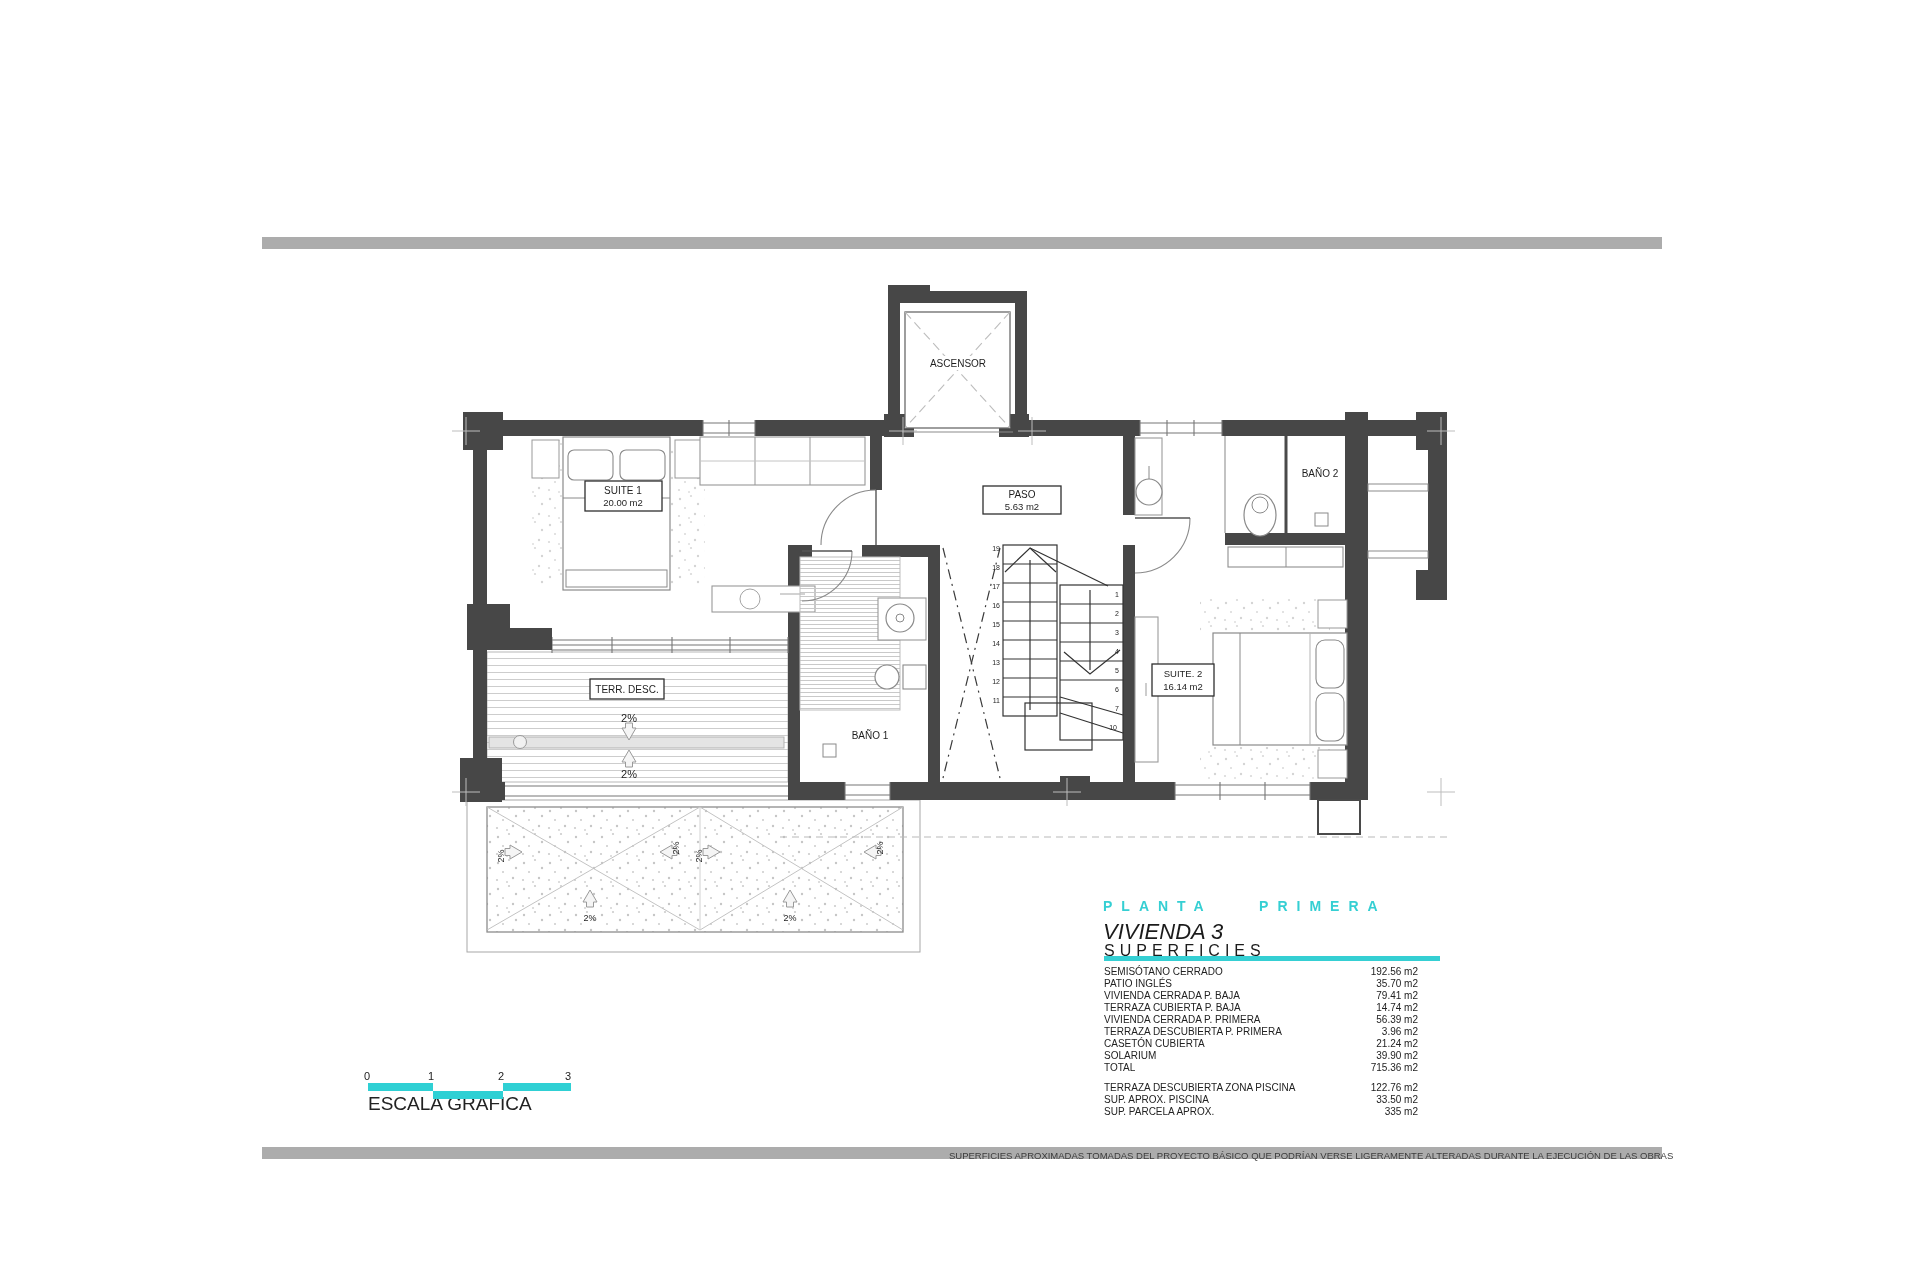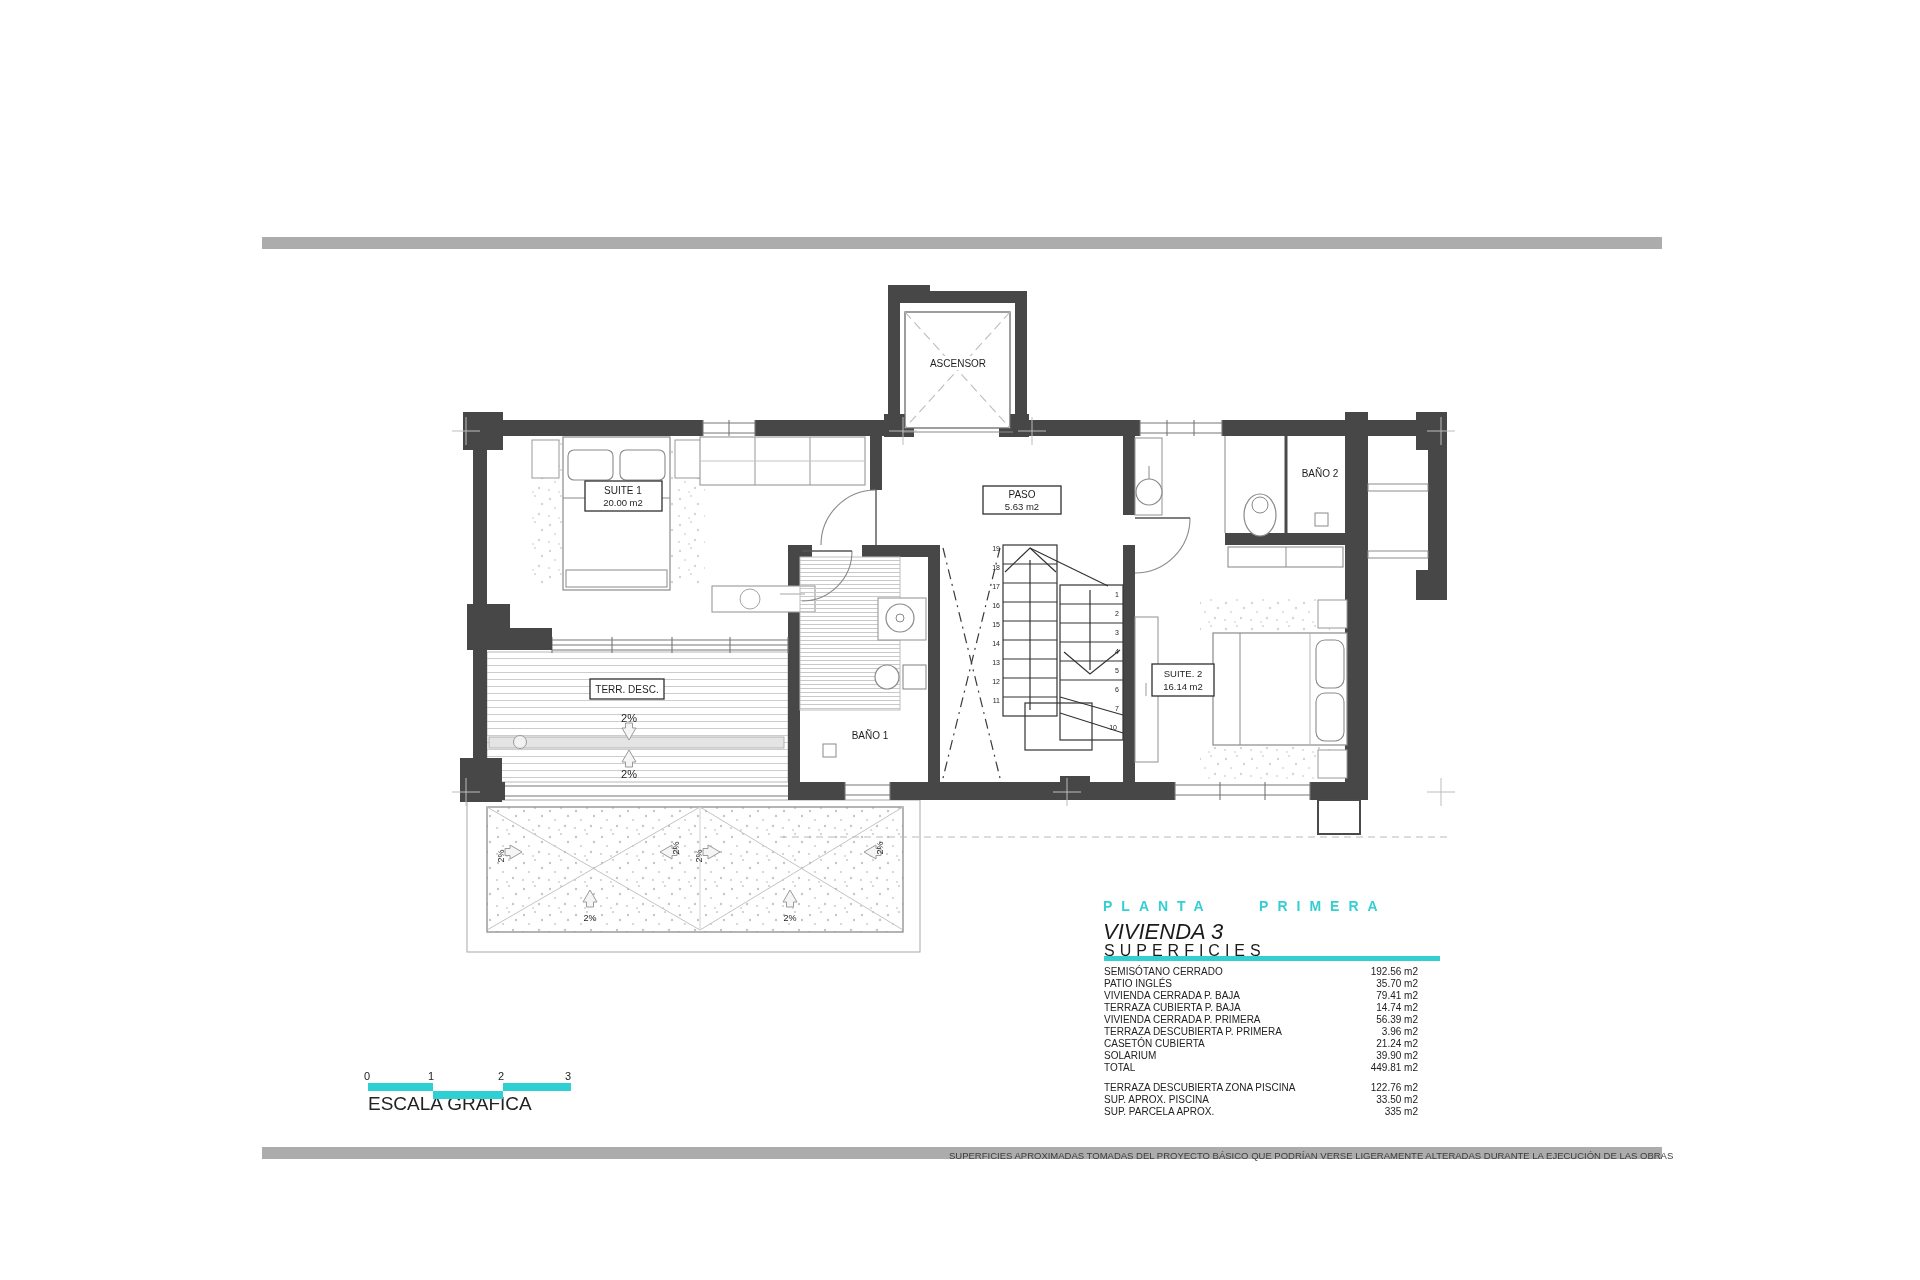--- a/index.html
+++ b/index.html
@@ -370,21 +370,21 @@
     <div class="row">
         <span>CASETÓN CUBIERTA</span>
         <span>21.24 m2</span>
       </div>
     <div class="row">
         <span>SOLARIUM</span>
         <span class="u">39.90 m2</span>
       </div>
     <div class="row">
         <span>TOTAL</span>
-        <span>449.81 m2</span>
+        <span>715.36 m2</span>
       </div>
     <div class="gap"></div>
     <div class="row">
         <span>TERRAZA DESCUBIERTA  ZONA PISCINA</span>
         <span>122.76 m2</span>
       </div>
     <div class="row">
         <span>SUP.  APROX.  PISCINA</span>
         <span>33.50 m2</span>
       </div>

